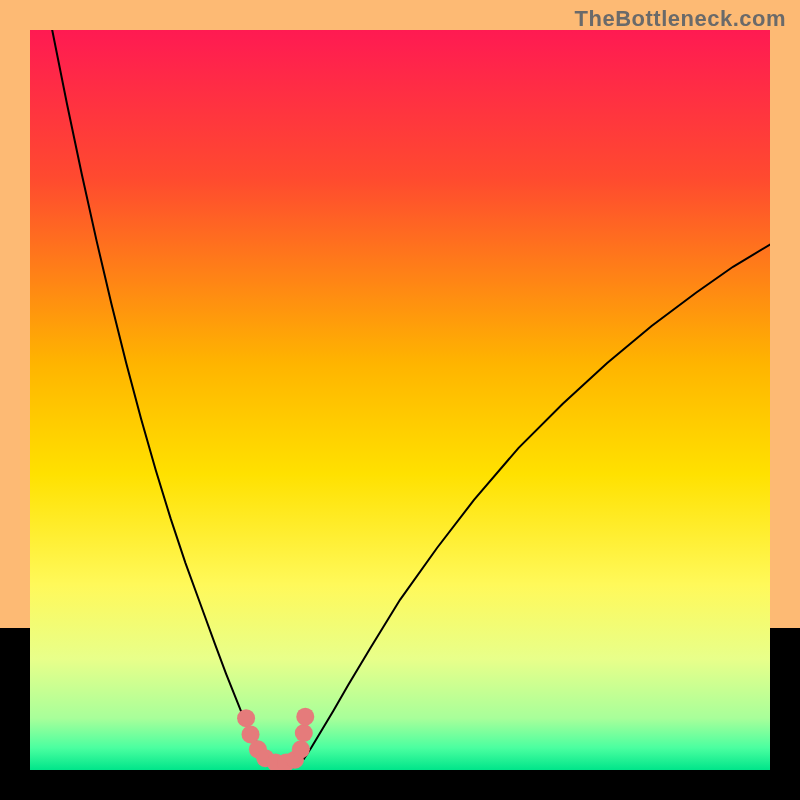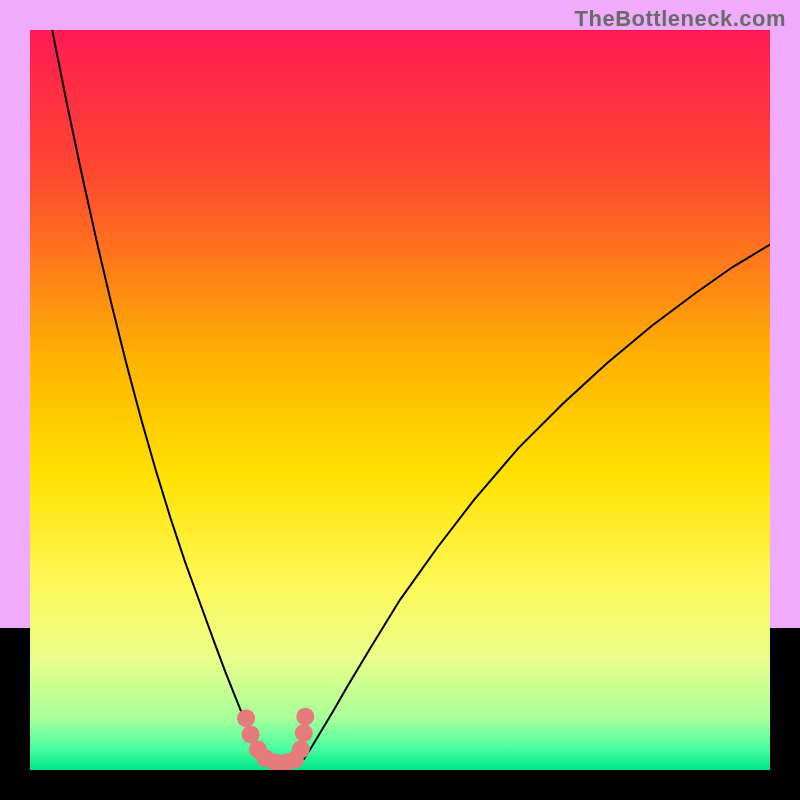--- a/index.html
+++ b/index.html
@@ -8,21 +8,21 @@
     width: 800px;
     height: 800px;
     background: #000;
     font-family: Arial, Helvetica, sans-serif;
     overflow: hidden;
   }
   .outer {
     position: relative;
     width: 800px;
     height: 628px;
-    background: #f0abfc;
+    background: #fdba74;
   }
   .watermark {
     position: absolute;
     top: 6px;
     right: 14px;
     color: #6a6a6a;
     font-size: 22px;
     letter-spacing: 0.5px;
     font-weight: 600;
     z-index: 5;

